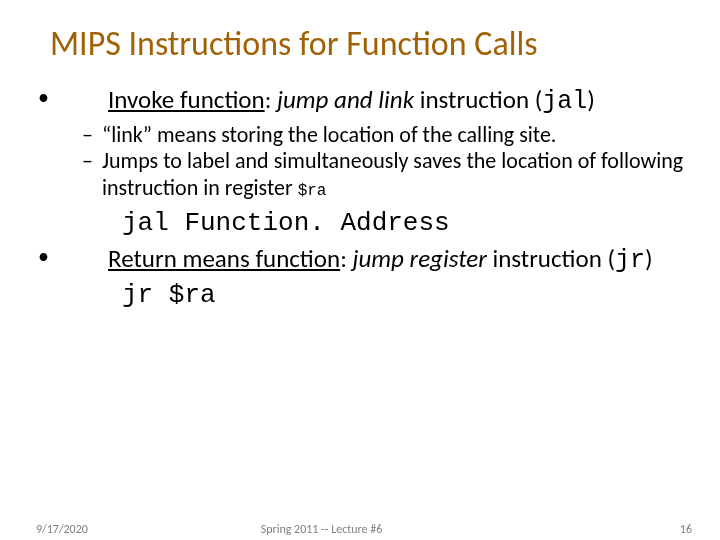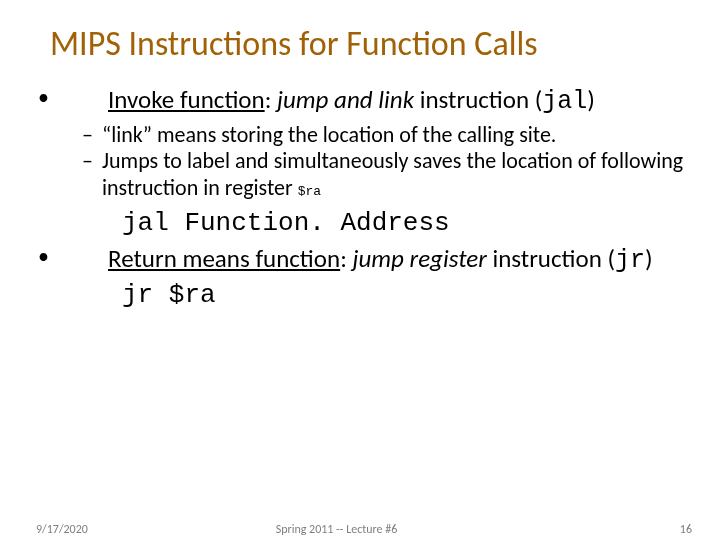--- a/index.html
+++ b/index.html
@@ -81,39 +81,39 @@
   }
   .footer {
     position: absolute;
     bottom: 18px;
     left: 0;
     width: 720px;
     font-size: 12px;
     color: #7f7f7f;
   }
   .footer .date { position: absolute; left: 36px; text-align: center; }
-  .footer .center { position: absolute; left: 16px; width: 641px; text-align: center; }
+  .footer .center { position: absolute; left: 1px; width: 641px; text-align: center; }
   .footer .page { position: absolute; right: 28px; }
 </style>
 </head>
 <body>
 
 <div class="slide">
 
   <h1 class="title">MIPS Instructions for Function Calls</h1>
 
   <ul class="top">
 
     <li>
       <span class="u">Invoke function</span><span>: </span><span class="ital">jump and link</span><span> instruction (</span><span class="mono">jal</span><span>)</span>
 
       <ul class="sub">
         <li>“link” means storing the location of the calling site.</li>
         <li>
-          <span>Jumps to label and simultaneously saves the location of following instruction in register </span><span class="mono" style="font-size:13px;">$ra</span>
+          <span>Jumps to label and simultaneously saves the location of following instruction in register </span><span class="mono" style="font-size:16px;">$ra</span>
         </li>
       </ul>
 
       <div class="code-line">jal Function. Address</div>
     </li>
 
     <li>
       <span class="u">Return means function</span><span>: </span><span class="ital">jump register</span><span> instruction (</span><span class="mono">jr</span><span>)</span>
 
 

